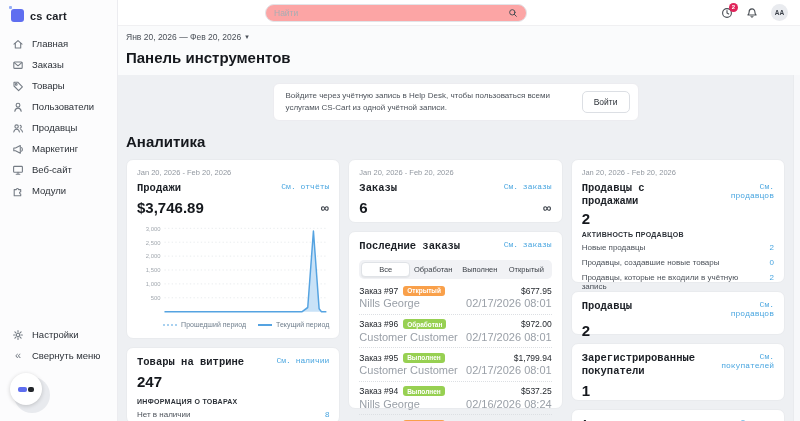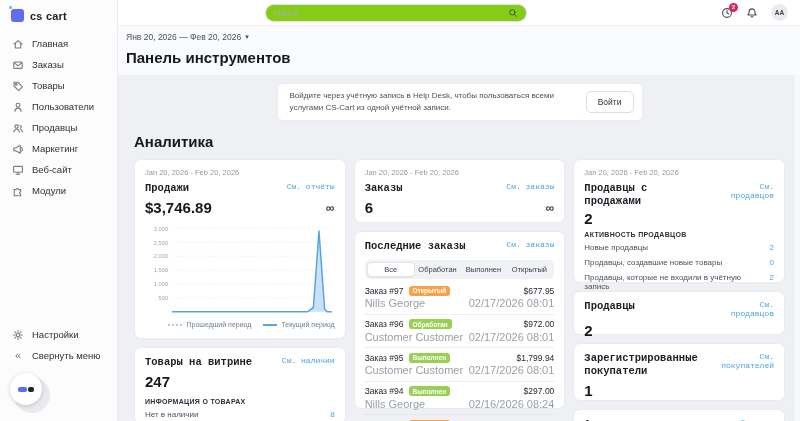--- a/index.html
+++ b/index.html
@@ -30,42 +30,42 @@
     justify-content:center; gap:1px; }
   .pill { height:5px; border-radius:2px; }
   .pill.blue { width:9px; background:#5f6ef0; }
   .pill.dark { width:6px; background:#23262b; }
 
   
   .main { flex:1; display:flex; flex-direction:column; min-width:0; }
   .topbar { height:26px; background:#fff; border-bottom:1px solid #f0f0f2; position:relative;
     display:flex; align-items:center; flex:none; }
   .search { position:absolute; left:147px; top:4px; width:262px; height:18px; border:1px solid #e2e4e8;
-    border-radius:9px; background:#84cc16; display:flex; align-items:center; padding:0 8px; gap:8px; }
+    border-radius:9px; background:#fca5a5; display:flex; align-items:center; padding:0 8px; gap:8px; }
   .search input { border:none; outline:none; flex:1; font-size:8.5px; color:#333; background:transparent;
     font-family:"Liberation Sans", sans-serif; }
   .search input::placeholder { color:#a9adb3; }
   .search svg { width:10px; height:10px; stroke:#4a4f55; fill:none; stroke-width:1.2; stroke-linecap:round; flex:none; }
   .topbar-icons { margin-left:auto; display:flex; align-items:center; gap:13px; padding-right:12px; }
   .icon-btn { position:relative; cursor:pointer; display:flex; }
   .icon-btn svg { width:12px; height:12px; stroke:#4a4f55; fill:none; stroke-width:1.1;
     stroke-linecap:round; stroke-linejoin:round; }
   .badge-dot { position:absolute; top:-4px; right:-5px; min-width:9px; height:9px; border-radius:5px;
     background:#e0245a; color:#fff; font-size:6px; font-weight:700; display:flex; align-items:center;
     justify-content:center; padding:0 1px; }
   .avatar { width:17px; height:17px; border-radius:50%; background:#e9ebef; display:flex;
     align-items:center; justify-content:center; font-size:6.5px; font-weight:700; color:#3c424a; cursor:pointer; }
 
   .subheader { background:#fafbfc; padding:3px 14px 9px 8px; flex:none; }
   .daterange { display:flex; justify-content:flex-start; align-items:center; gap:4px; font-size:8.5px;
     color:#4a5058; padding:3px 0 7px; cursor:pointer; }
   .caret { font-size:7px; color:#4a5058; }
   .page-title { font-size:15px; font-weight:700; color:#15181d; }
 
-  .content { flex:1; background:#eef0f3; padding:8px 15px 0 16px; overflow:hidden;
+  .content { flex:1; background:#eef0f3; padding:8px 15px 0 8px; overflow:hidden;
     display:flex; flex-direction:column; position:relative; }
   .scroll-track { position:absolute; right:0; top:0; bottom:0; width:7px; background:#f7f8fa;
     border-left:1px solid #e9ebee; }
 
   .banner { align-self:center; width:366px; background:#fff; border:1px solid #ececf0; border-radius:6px;
     display:flex; align-items:center; gap:12px; padding:6px 8px 6px 12px; margin:0 0 11px; flex:none; }
   .banner-text { flex:1; font-size:8px; color:#4c525a; line-height:1.5; }
   .banner-btn { font-size:8.5px; color:#2d3239; background:#fff; border:1px solid #dcdfe4;
     border-radius:5px; padding:5px 11px; white-space:nowrap; cursor:pointer; }
 
@@ -370,21 +370,21 @@
                 <span class="order-cust">Customer Customer</span>
                 <span class="order-date">02/17/2026 08:01</span>
               </div>
             </div>
             <div class="order">
               <div class="order-l1">
                 <span class="order-left">
                   <span class="order-id">Заказ #94</span>
                   <span class="order-badge" style="background: rgb(151, 208, 82);">Выполнен</span>
                 </span>
-                <span class="order-total">$297.00</span>
+                <span class="order-total">$537.25</span>
               </div>
               <div class="order-l2">
                 <span class="order-cust">Nills George</span>
                 <span class="order-date">02/16/2026 08:24</span>
               </div>
             </div>
             <div class="order">
               <div class="order-l1">
                 <span class="order-left">
                   <span class="order-id">Заказ #93</span>

